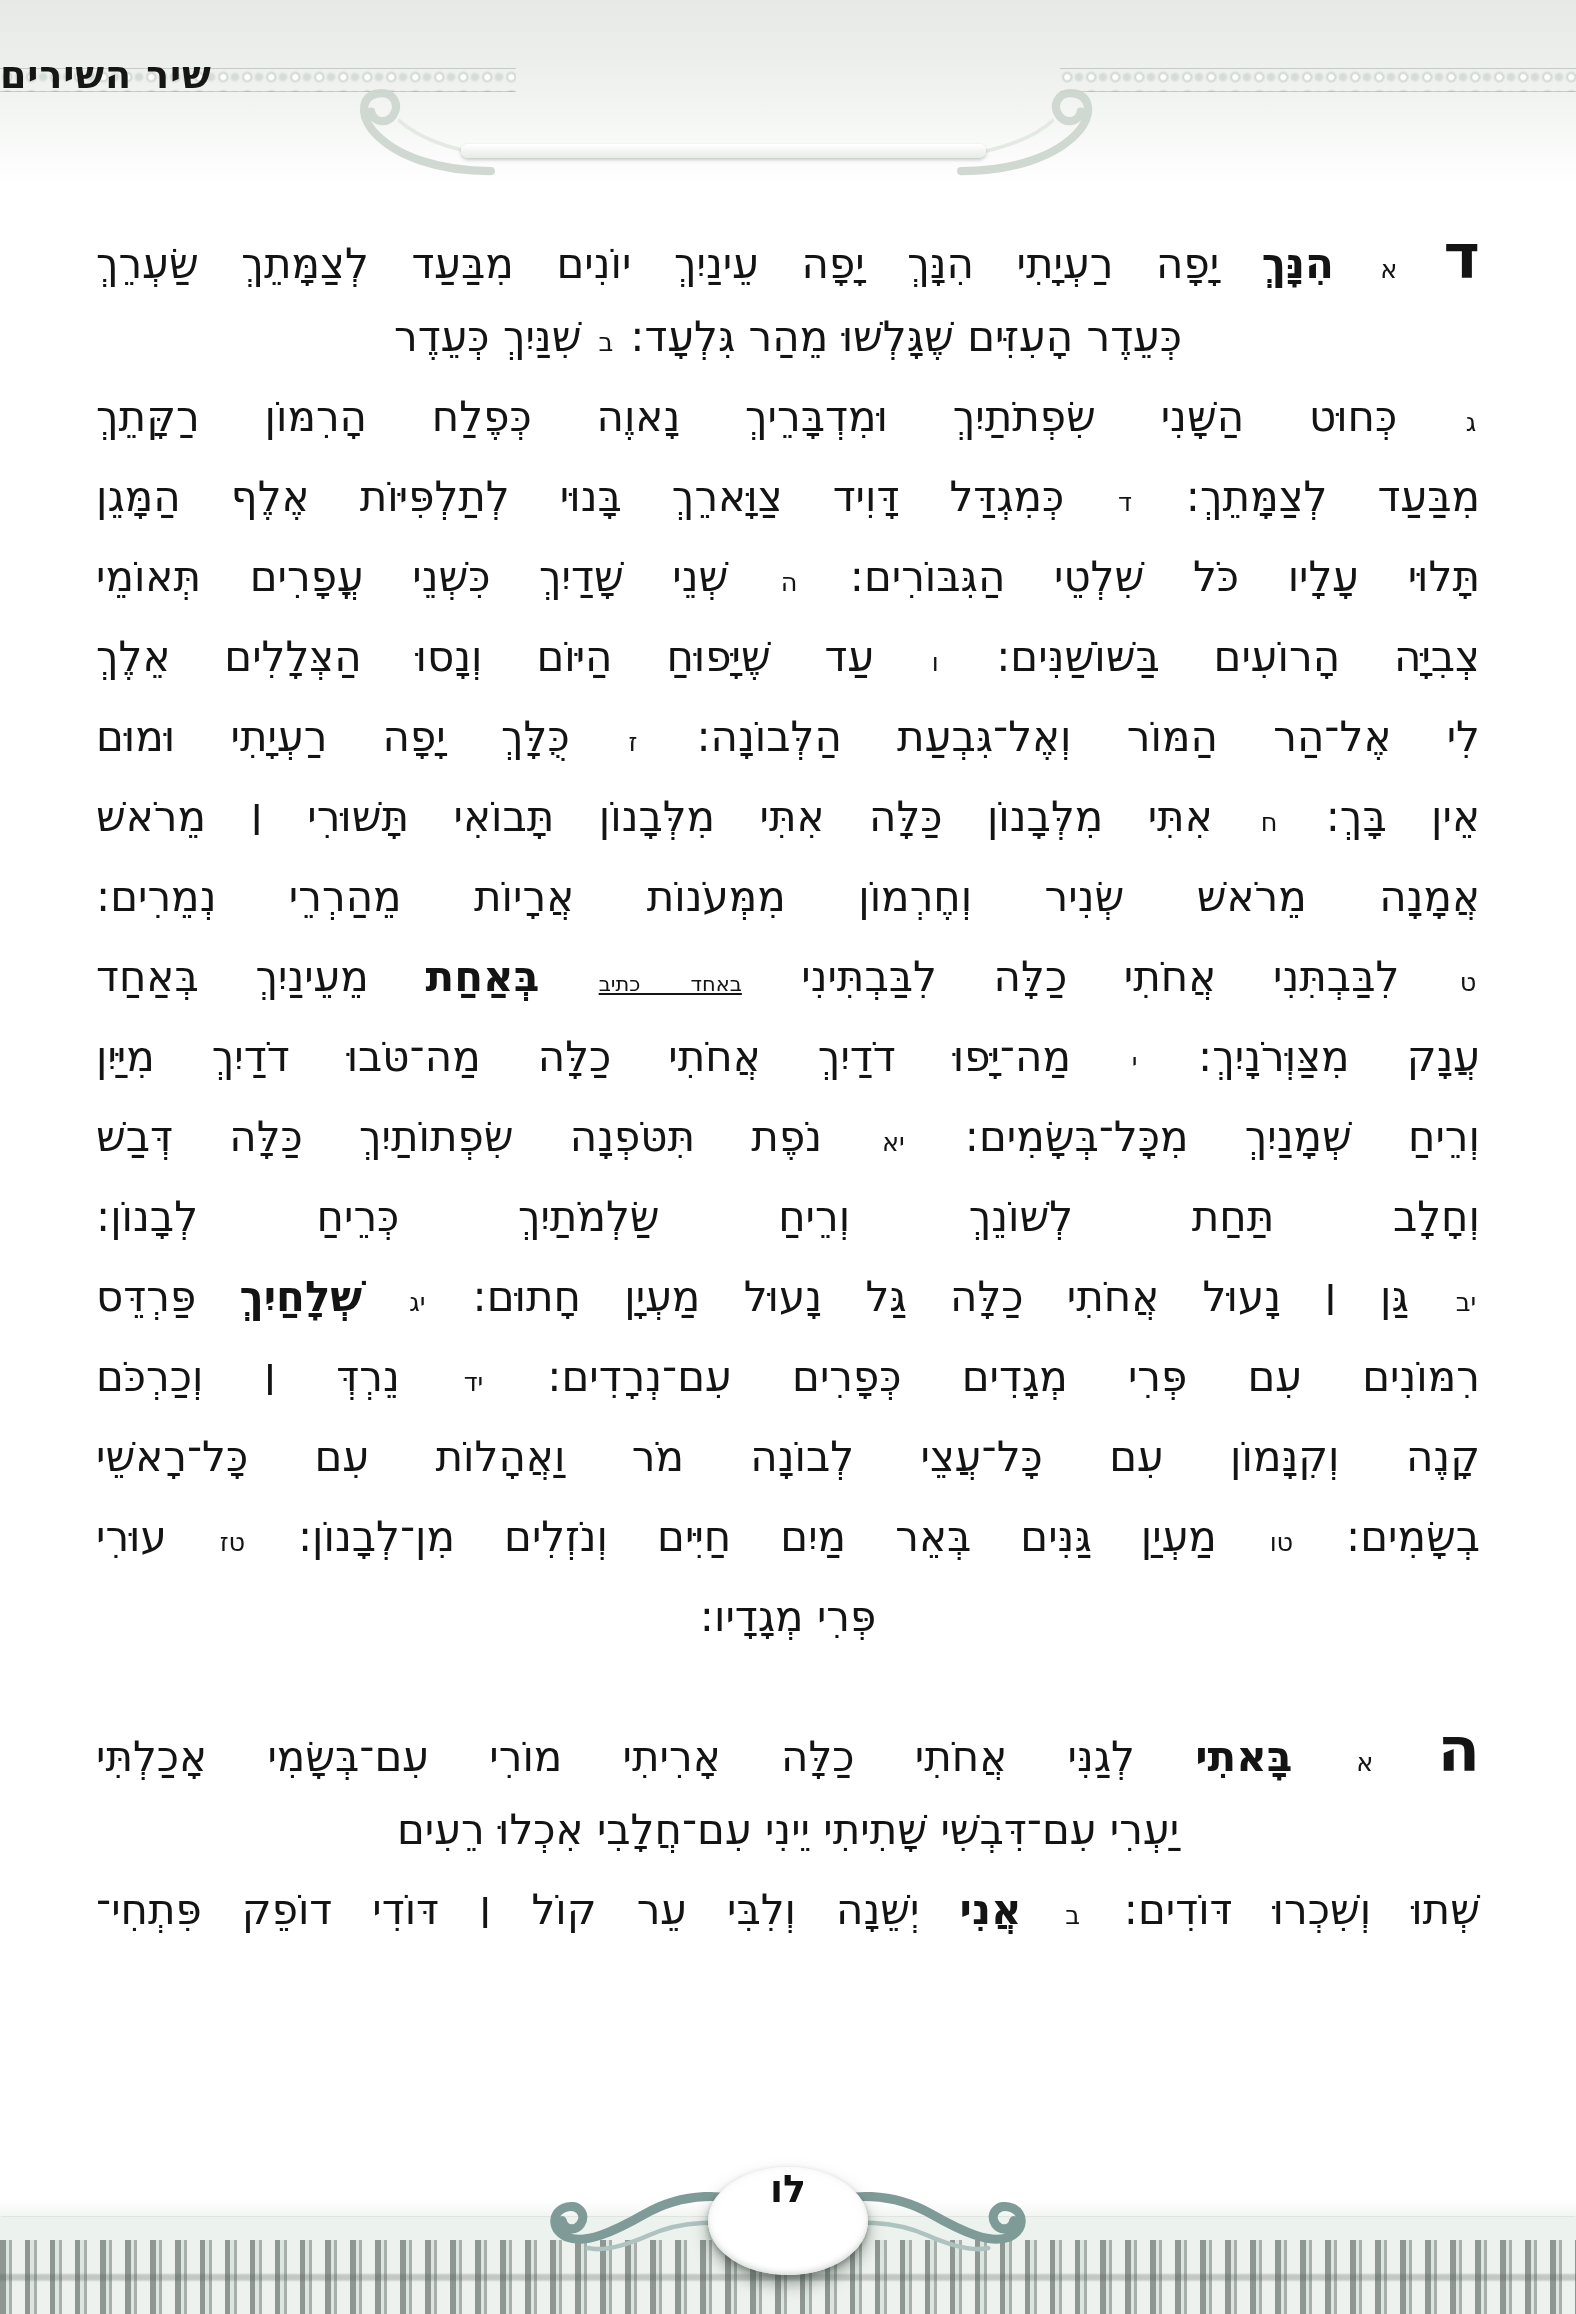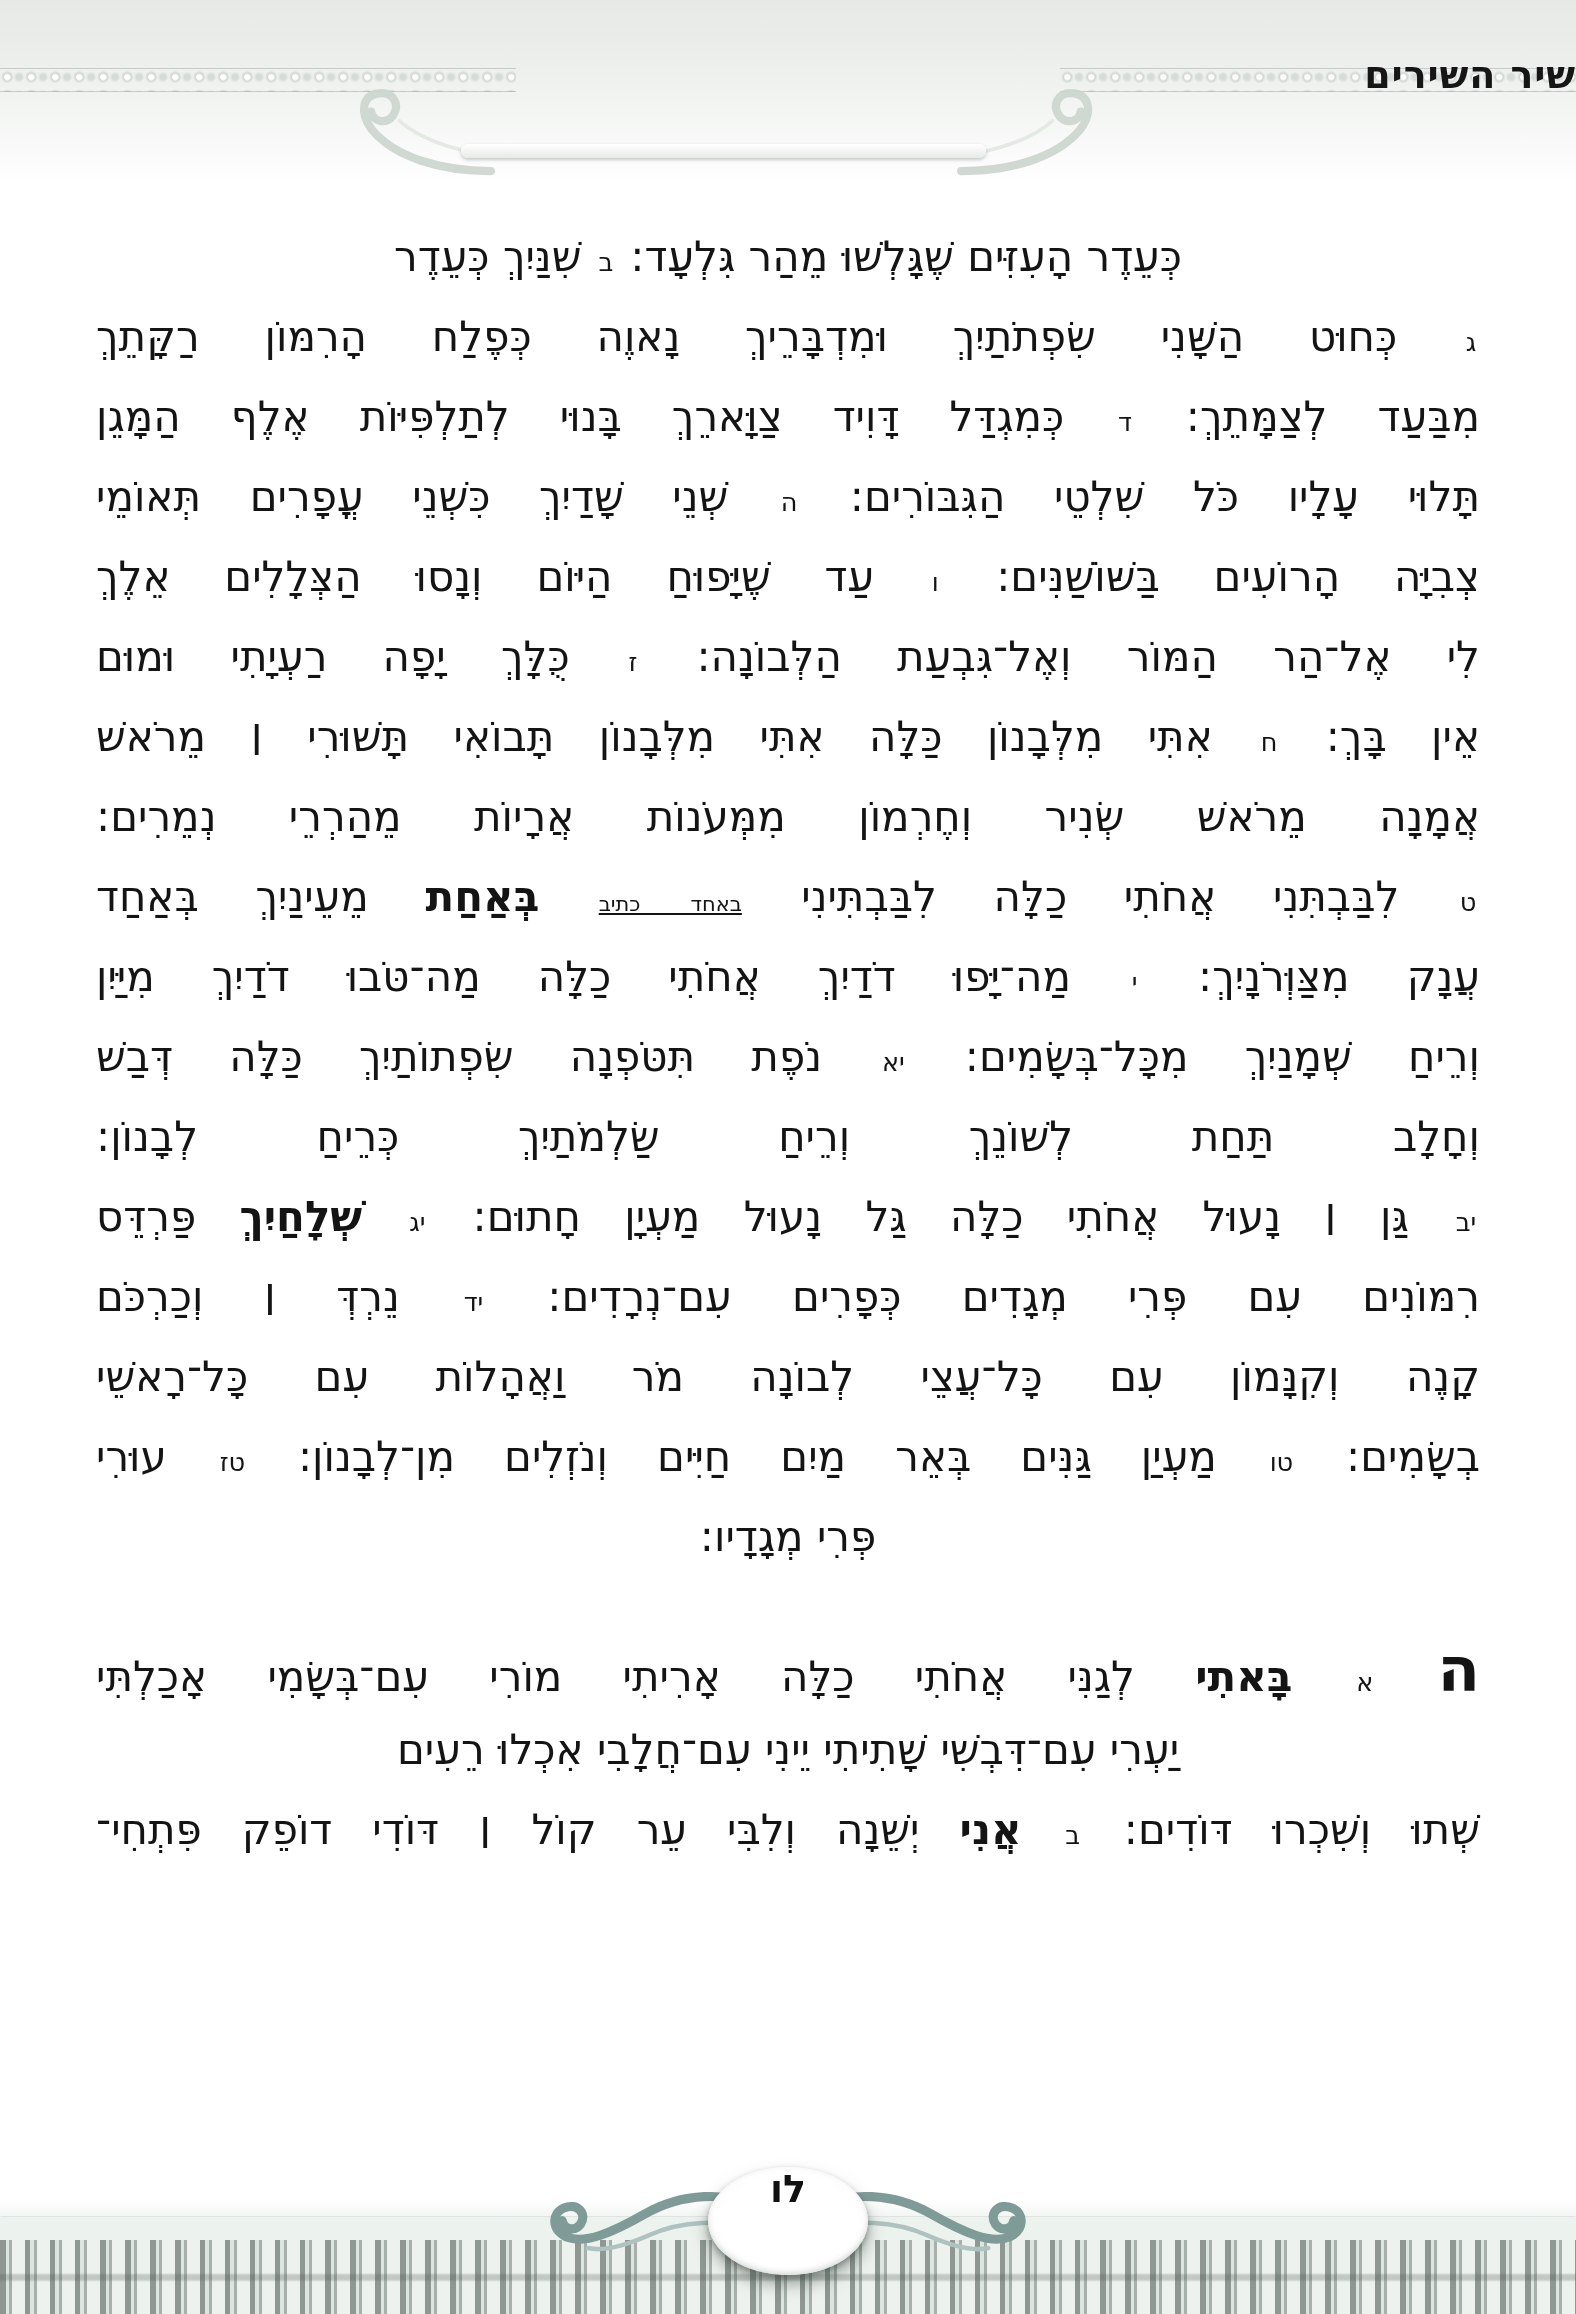--- a/index.html
+++ b/index.html
@@ -10,21 +10,21 @@
   .header{position:absolute;top:0;left:0;width:100%;height:187px;
     background:linear-gradient(#e6e9e6 0%,#ebeeeb 30%,#f4f6f4 62%,#ffffff 100%);}
   .lace{position:absolute;top:68px;height:24px;
     background-image:
       radial-gradient(circle at 7.3px 9.1px, rgba(255,255,255,.95) 2.7px, rgba(168,180,171,.45) 3.7px, transparent 6.4px),
       radial-gradient(circle at 19px 9.1px, rgba(168,180,171,.35) 2.7px, transparent 5.5px);
     background-size:24px 18.3px;
     box-shadow:inset 0 0.9px 0 rgba(150,160,152,.45), inset 0 -0.9px 0 rgba(150,160,152,.45);}
   .lace.left{left:0;width:516px;}
   .lace.right{right:0;width:516px;}
-  .header-title{position:absolute;top:53px;left:0;width:100%;text-align:right;
+  .header-title{position:absolute;top:53px;left:0;width:100%;text-align:left;
     font-size:38px;font-weight:bold;color:#161616;letter-spacing:0.9px;}
   .header-bar{position:absolute;top:144px;left:461px;width:525px;height:13.7px;border-radius:8.2px;
     background:linear-gradient(#ffffff,#e7ebe7);
     box-shadow:0 1.8px 3.7px rgba(90,100,93,.35), inset 0 0.9px 0 #fff;}
   .hswirl{position:absolute;top:84px;width:169px;height:101px;opacity:.9;}
   .hswirl.left{left:331px;}
   .hswirl.right{left:952px;transform:scaleX(-1);}
 
   
   .text-body{position:absolute;top:217px;left:96px;width:1384px;direction:rtl;color:#141414;}
@@ -70,20 +70,21 @@
       <path d="M175,78 C130,72 95,58 75,40" fill="none" stroke="#e2e8e2" stroke-width="4" stroke-linecap="round"></path>
     </svg>
     <svg class="hswirl right" viewBox="0 0 185 110">
       <path d="M175,95 C120,95 70,80 45,50 C30,30 35,12 52,10 C68,8 76,22 68,34 C61,44 46,42 44,30" fill="none" stroke="var(--hswirl,#ccd5ce)" stroke-width="9" stroke-linecap="round"></path>
       <path d="M175,78 C130,72 95,58 75,40" fill="none" stroke="#e2e8e2" stroke-width="4" stroke-linecap="round"></path>
     </svg>
     <div class="header-bar"></div>
   </div>
 
   <div class="text-body">
+      <div class="line justify"><span class="seg-chapter">ד</span> <span class="seg-verse">א</span> <span class="seg-bold">הִנָּךְ</span> <span class="seg-normal">יָפָה רַעְיָתִי הִנָּךְ יָפָה עֵינַיִךְ יוֹנִים מִבַּעַד לְצַמָּתֵךְ שַׂעְרֵךְ</span></div>
       <div class="line center"><span class="seg-normal">כְּעֵדֶר הָעִזִּים שֶׁגָּלְשׁוּ מֵהַר גִּלְעָד:</span> <span class="seg-verse">ב</span> <span class="seg-normal">שִׁנַּיִךְ כְּעֵדֶר</span></div>
       <div class="line justify"><span class="seg-verse">ג</span> <span class="seg-normal">כְּחוּט הַשָּׁנִי שִׂפְתֹתַיִךְ וּמִדְבָּרֵיךְ נָאוֶה כְּפֶלַח הָרִמּוֹן רַקָּתֵךְ</span></div>
       <div class="line justify"><span class="seg-normal">מִבַּעַד לְצַמָּתֵךְ:</span> <span class="seg-verse">ד</span> <span class="seg-normal">כְּמִגְדַּל דָּוִיד צַוָּארֵךְ בָּנוּי לְתַלְפִּיּוֹת אֶלֶף הַמָּגֵן</span></div>
       <div class="line justify"><span class="seg-normal">תָּלוּי עָלָיו כֹּל שִׁלְטֵי הַגִּבּוֹרִים:</span> <span class="seg-verse">ה</span> <span class="seg-normal">שְׁנֵי שָׁדַיִךְ כִּשְׁנֵי עֳפָרִים תְּאוֹמֵי</span></div>
       <div class="line justify"><span class="seg-normal">צְבִיָּה הָרוֹעִים בַּשּׁוֹשַׁנִּים:</span> <span class="seg-verse">ו</span> <span class="seg-normal">עַד שֶׁיָּפוּחַ הַיּוֹם וְנָסוּ הַצְּלָלִים אֵלֶךְ</span></div>
       <div class="line justify"><span class="seg-normal">לִי אֶל־הַר הַמּוֹר וְאֶל־גִּבְעַת הַלְּבוֹנָה:</span> <span class="seg-verse">ז</span> <span class="seg-normal">כֻּלָּךְ יָפָה רַעְיָתִי וּמוּם</span></div>
       <div class="line justify"><span class="seg-normal">אֵין בָּךְ:</span> <span class="seg-verse">ח</span> <span class="seg-normal">אִתִּי מִלְּבָנוֹן כַּלָּה אִתִּי מִלְּבָנוֹן תָּבוֹאִי תָּשׁוּרִי ׀ מֵרֹאשׁ</span></div>
       <div class="line justify"><span class="seg-normal">אֲמָנָה מֵרֹאשׁ שְׂנִיר וְחֶרְמוֹן מִמְּעֹנוֹת אֲרָיוֹת מֵהַרְרֵי נְמֵרִים:</span></div>
       <div class="line justify"><span class="seg-verse">ט</span> <span class="seg-normal">לִבַּבְתִּנִי אֲחֹתִי כַלָּה לִבַּבְתִּינִי</span> <span class="seg-note">באחד כתיב</span> <span class="seg-bold">בְּאַחַת</span> <span class="seg-normal">מֵעֵינַיִךְ בְּאַחַד</span></div>
       <div class="line justify"><span class="seg-normal">עֲנָק מִצַּוְּרֹנָיִךְ:</span> <span class="seg-verse">י</span> <span class="seg-normal">מַה־יָּפוּ דֹדַיִךְ אֲחֹתִי כַלָּה מַה־טֹּבוּ דֹדַיִךְ מִיַּיִן</span></div>

